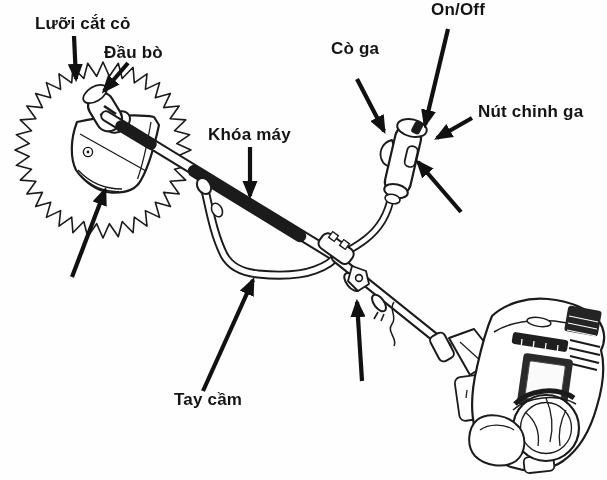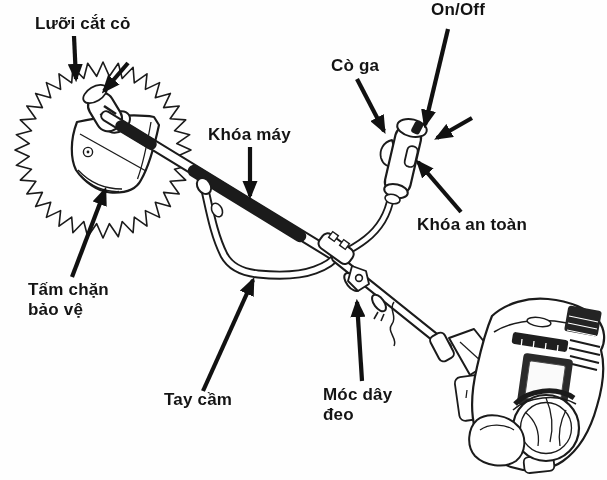--- a/index.html
+++ b/index.html
@@ -134,20 +134,19 @@
       <line x1="448" y1="29" x2="425" y2="125" marker-end="url(#ah)"></line>
       <line x1="472" y1="118" x2="437" y2="138" marker-end="url(#ah)"></line>
       <line x1="461" y1="212" x2="418" y2="162" marker-end="url(#ah)"></line>
       <line x1="72" y1="277" x2="105" y2="190" marker-end="url(#ah)"></line>
       <line x1="203" y1="391" x2="253" y2="280" marker-end="url(#ah)"></line>
       <line x1="362" y1="381" x2="357" y2="302" marker-end="url(#ah)"></line>
     </g>
   </svg>
 
   <div class="lbl" style="left:35px;top:14px">Lưỡi cắt cỏ</div>
+  <div class="lbl" style="left:104px;top:43px">Đầu bò</div>
   <div class="lbl" style="left:208px;top:125px">Khóa máy</div>
-  <div class="lbl" style="left:331px;top:56px">Cò ga</div>
+  <div class="lbl" style="left:331px;top:39px">Cò ga</div>
   <div class="lbl" style="left:431px;top:0">On/Off</div>
-  <div class="lbl" style="left:417px;top:215px">Khóa an toàn</div>
-  <div class="lbl wrap" style="left:28px;top:280px;width:92px">Tấm chặn bảo vệ</div>
-  <div class="lbl" style="left:164px;top:390px">Tay cầm</div>
-  <div class="lbl wrap" style="left:323px;top:385px;width:78px">Móc dây đeo</div>
+  <div class="lbl" style="left:478px;top:102px">Nút chỉnh ga</div>
+  <div class="lbl" style="left:174px;top:390px">Tay cầm</div>
 </div>
 
 </body></html>

